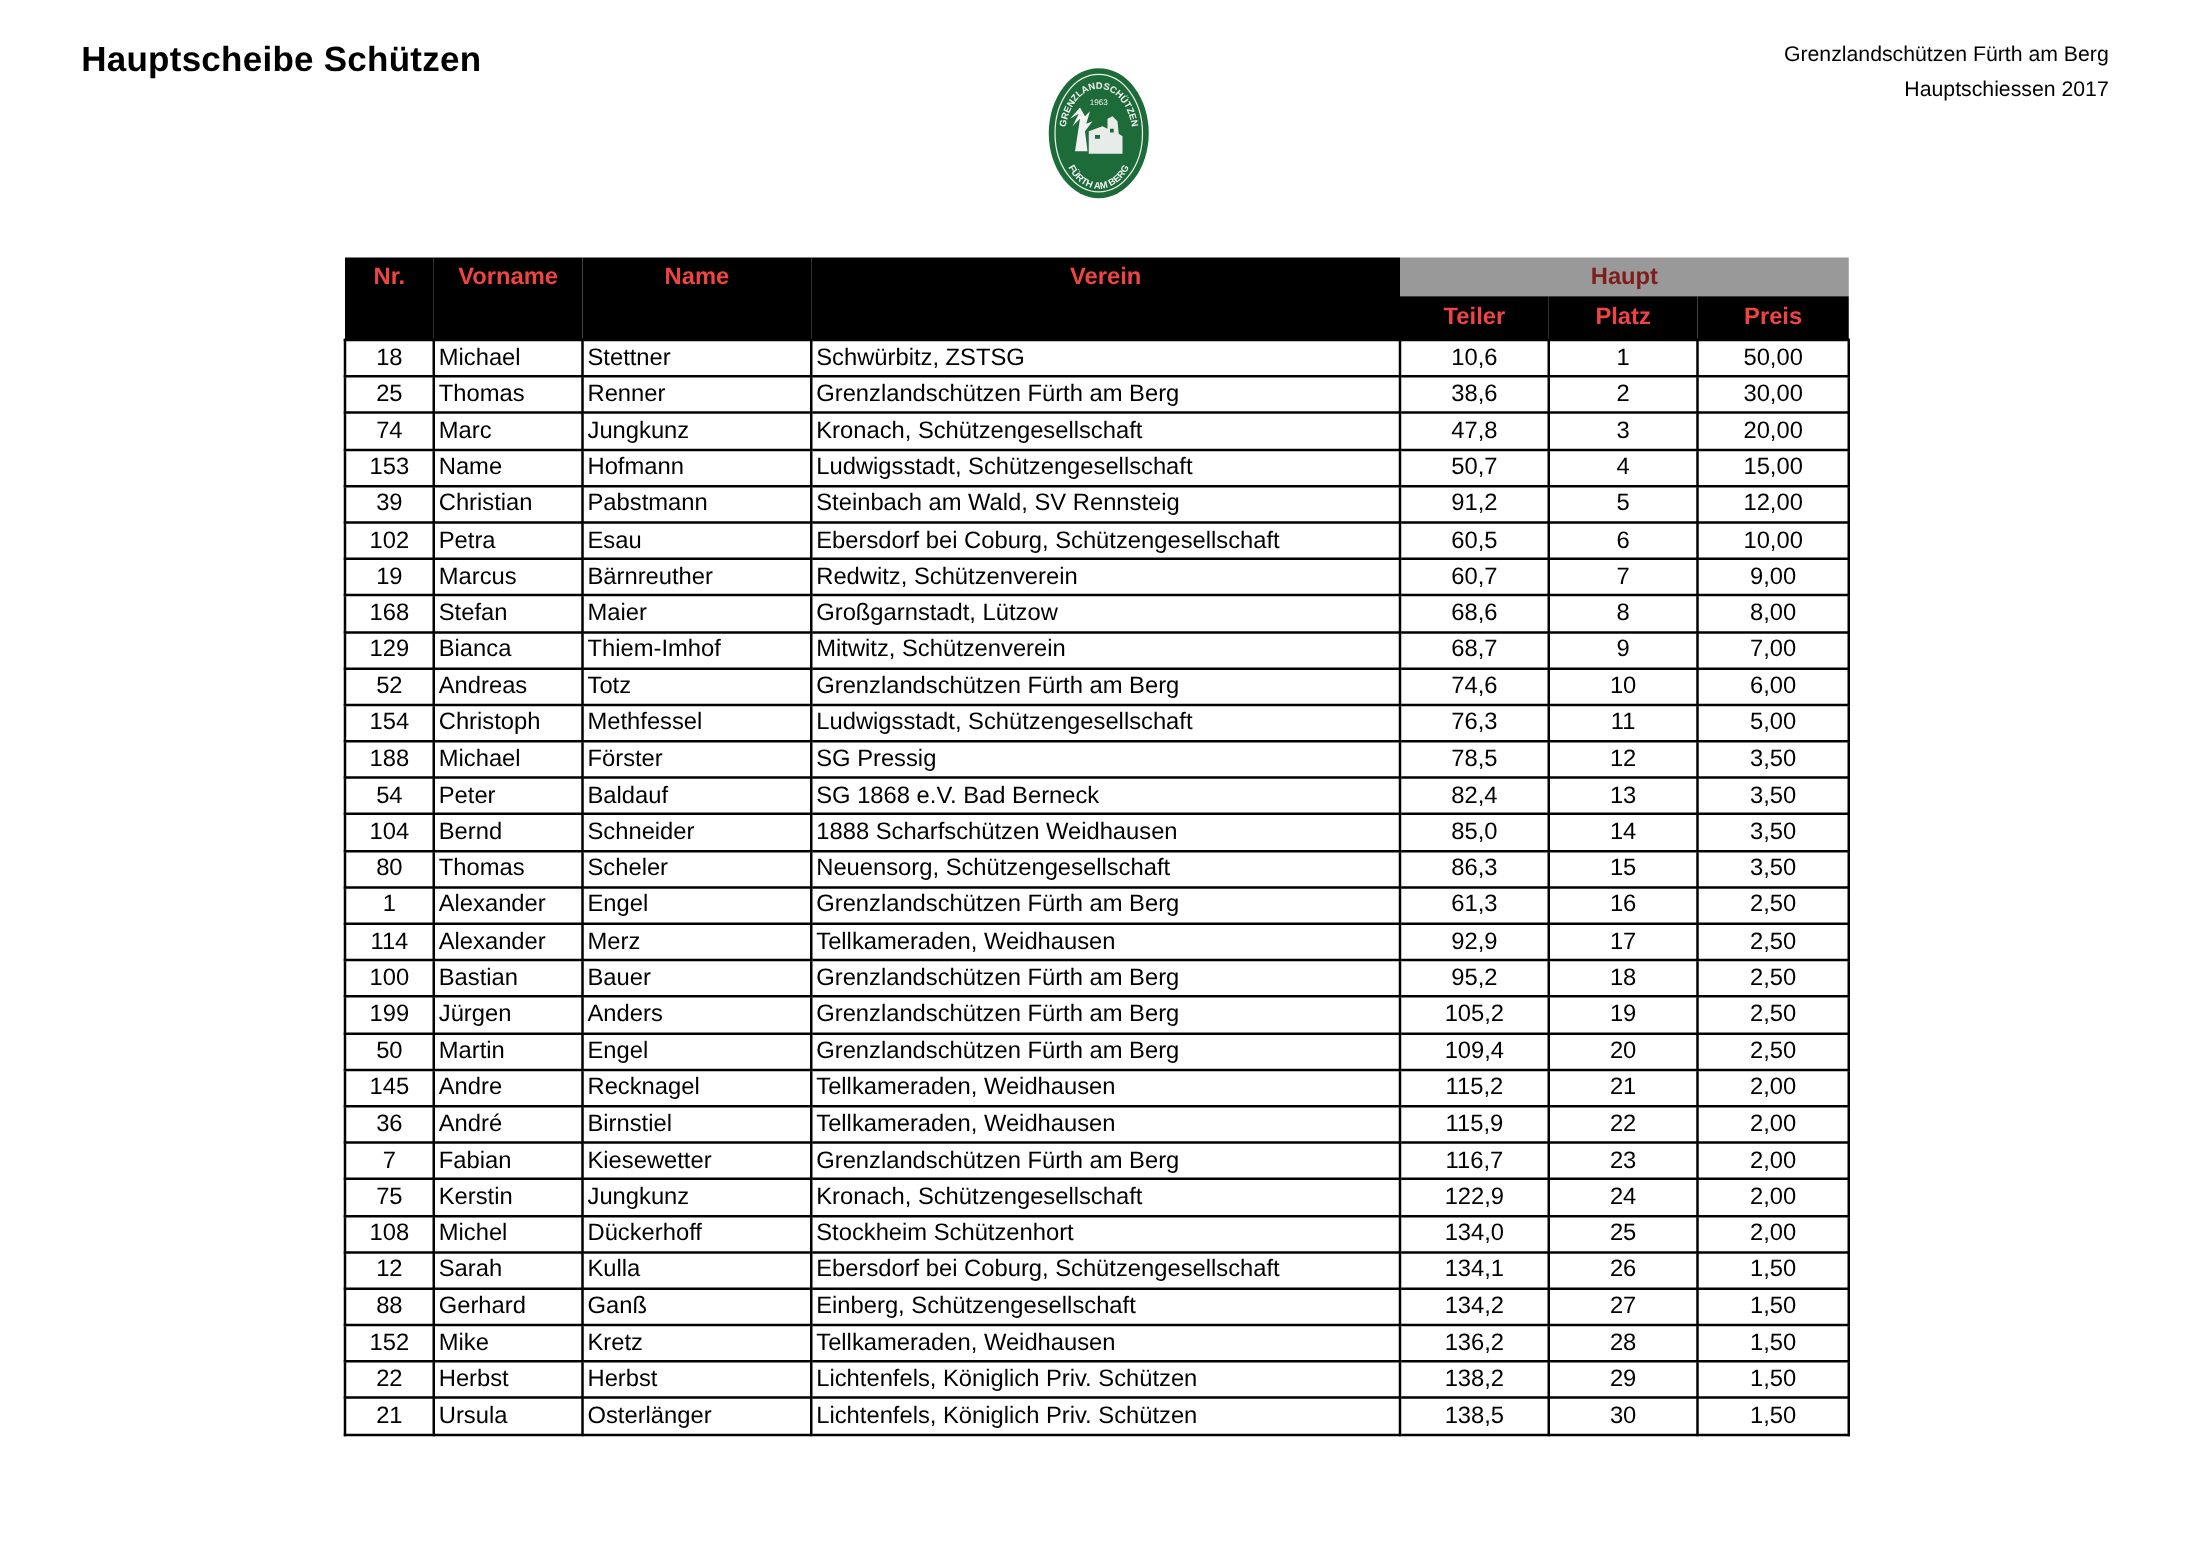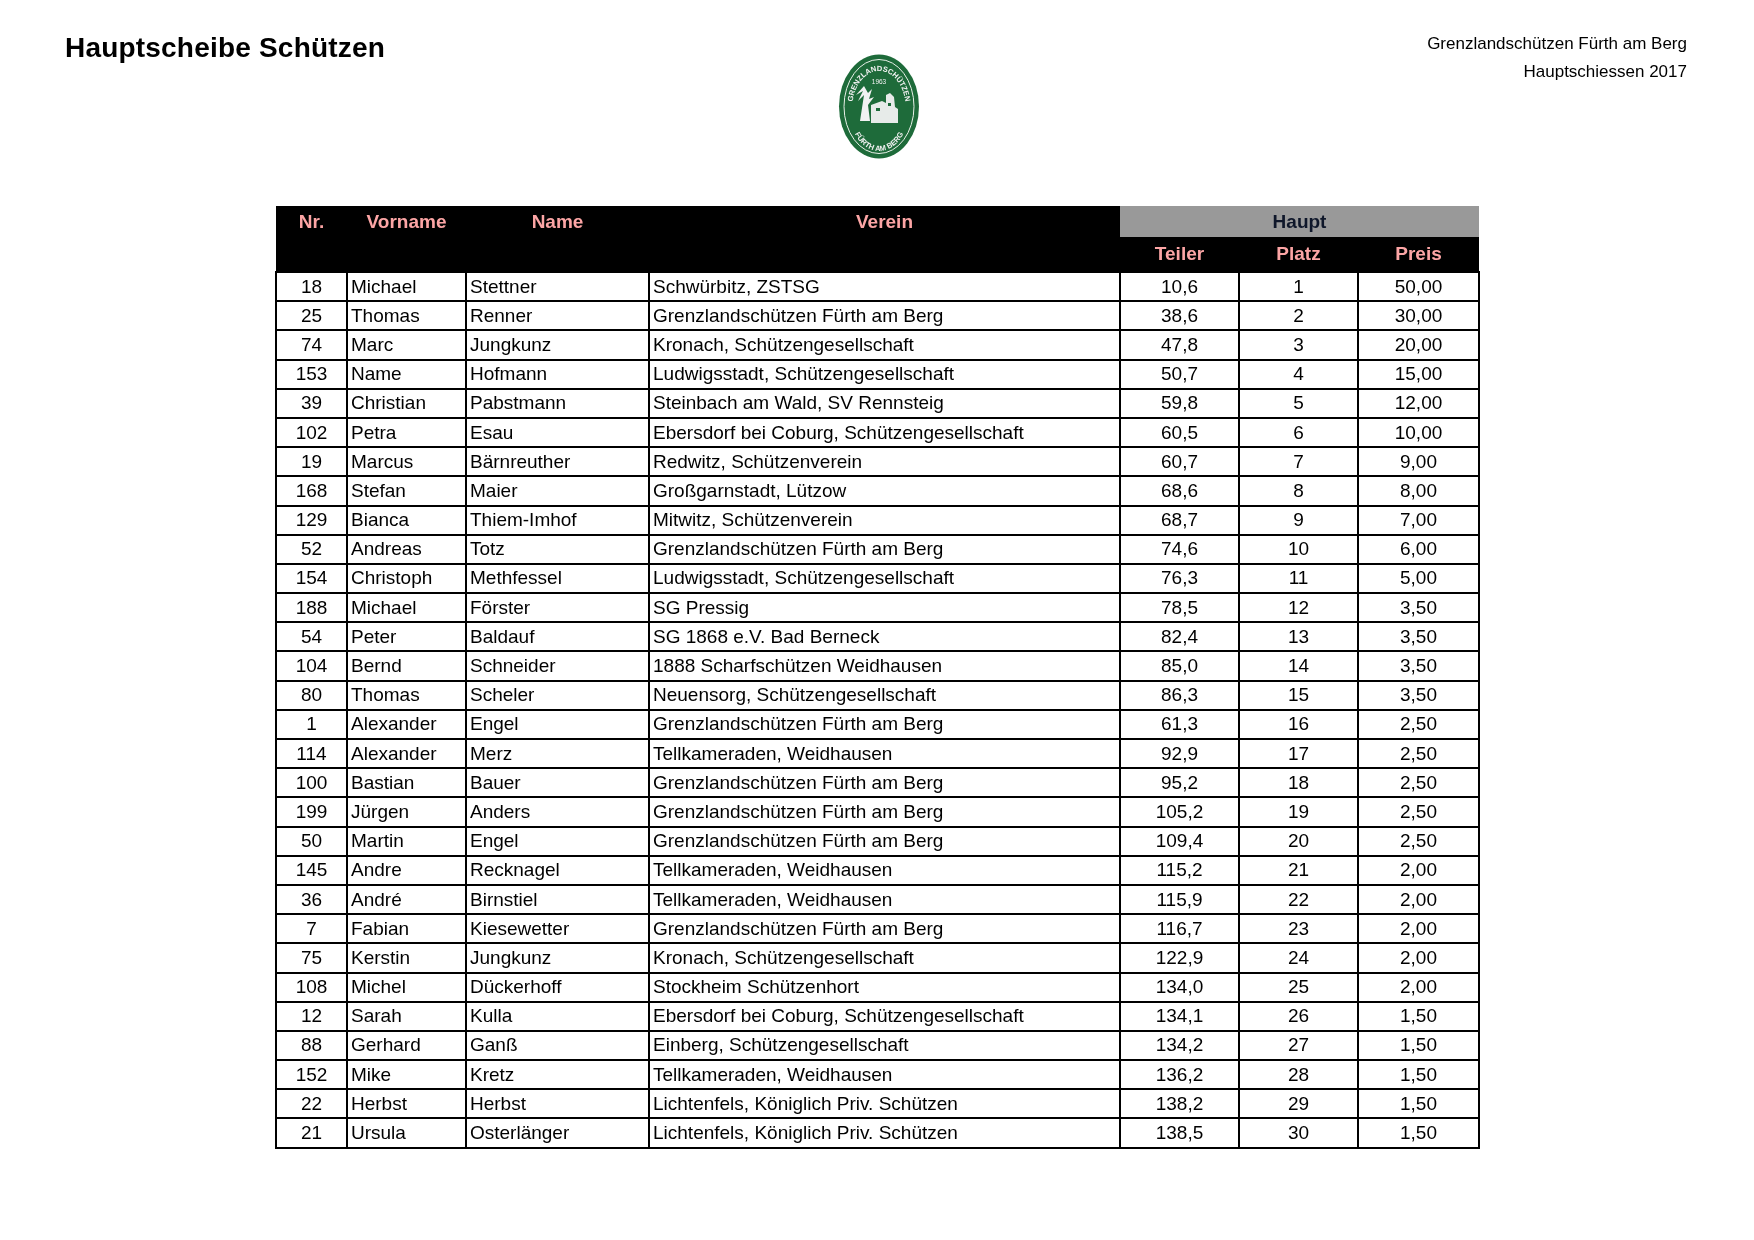--- a/index.html
+++ b/index.html
@@ -10,23 +10,23 @@
   .logo { position: absolute; left: 838px; top: 53px; width: 82px; height: 107px; }
   table.results { position: absolute; left: 275px; top: 206px; border-collapse: collapse; table-layout: fixed;
                   width: 1203px; font-size: 19px; }
   table.results col.c-nr { width: 71px; }
   table.results col.c-vorname { width: 119px; }
   table.results col.c-name { width: 183px; }
   table.results col.c-verein { width: 471px; }
   table.results col.c-teiler { width: 119px; }
   table.results col.c-platz { width: 119px; }
   table.results col.c-preis { width: 121px; }
-  th { font-weight: bold; color: #fca5a5; background: #000; padding: 0; font-size: 19px; }
+  th { font-weight: bold; color: #ef4444; background: #000; padding: 0; font-size: 19px; }
   th.top { height: 31px; vertical-align: middle; }
-  th.haupt { background: #999; color: #0f172a; }
+  th.haupt { background: #999; color: #7f1d1d; }
   th.sub { height: 34px; vertical-align: middle; margin-top: 28px; }
   th.span2 { vertical-align: top; padding-top: 5px; }
   td { height: 27.2px; padding: 0 3px; border: 2px solid #000; white-space: nowrap; overflow: hidden; line-height: 24px; }
   td.center { text-align: center; }
   td.left { text-align: left; }
   tbody tr:first-child td { border-top-width: 2px; }
 </style>
 </head>
 <body>
 
@@ -118,21 +118,21 @@
         <td class="left">Ludwigsstadt, Schützengesellschaft</td>
         <td class="center">50,7</td>
         <td class="center">4</td>
         <td class="center">15,00</td>
       </tr>
       <tr>
         <td class="center">39</td>
         <td class="left">Christian</td>
         <td class="left">Pabstmann</td>
         <td class="left">Steinbach am Wald, SV Rennsteig</td>
-        <td class="center">59,8</td>
+        <td class="center">91,2</td>
         <td class="center">5</td>
         <td class="center">12,00</td>
       </tr>
       <tr>
         <td class="center">102</td>
         <td class="left">Petra</td>
         <td class="left">Esau</td>
         <td class="left">Ebersdorf bei Coburg, Schützengesellschaft</td>
         <td class="center">60,5</td>
         <td class="center">6</td>

